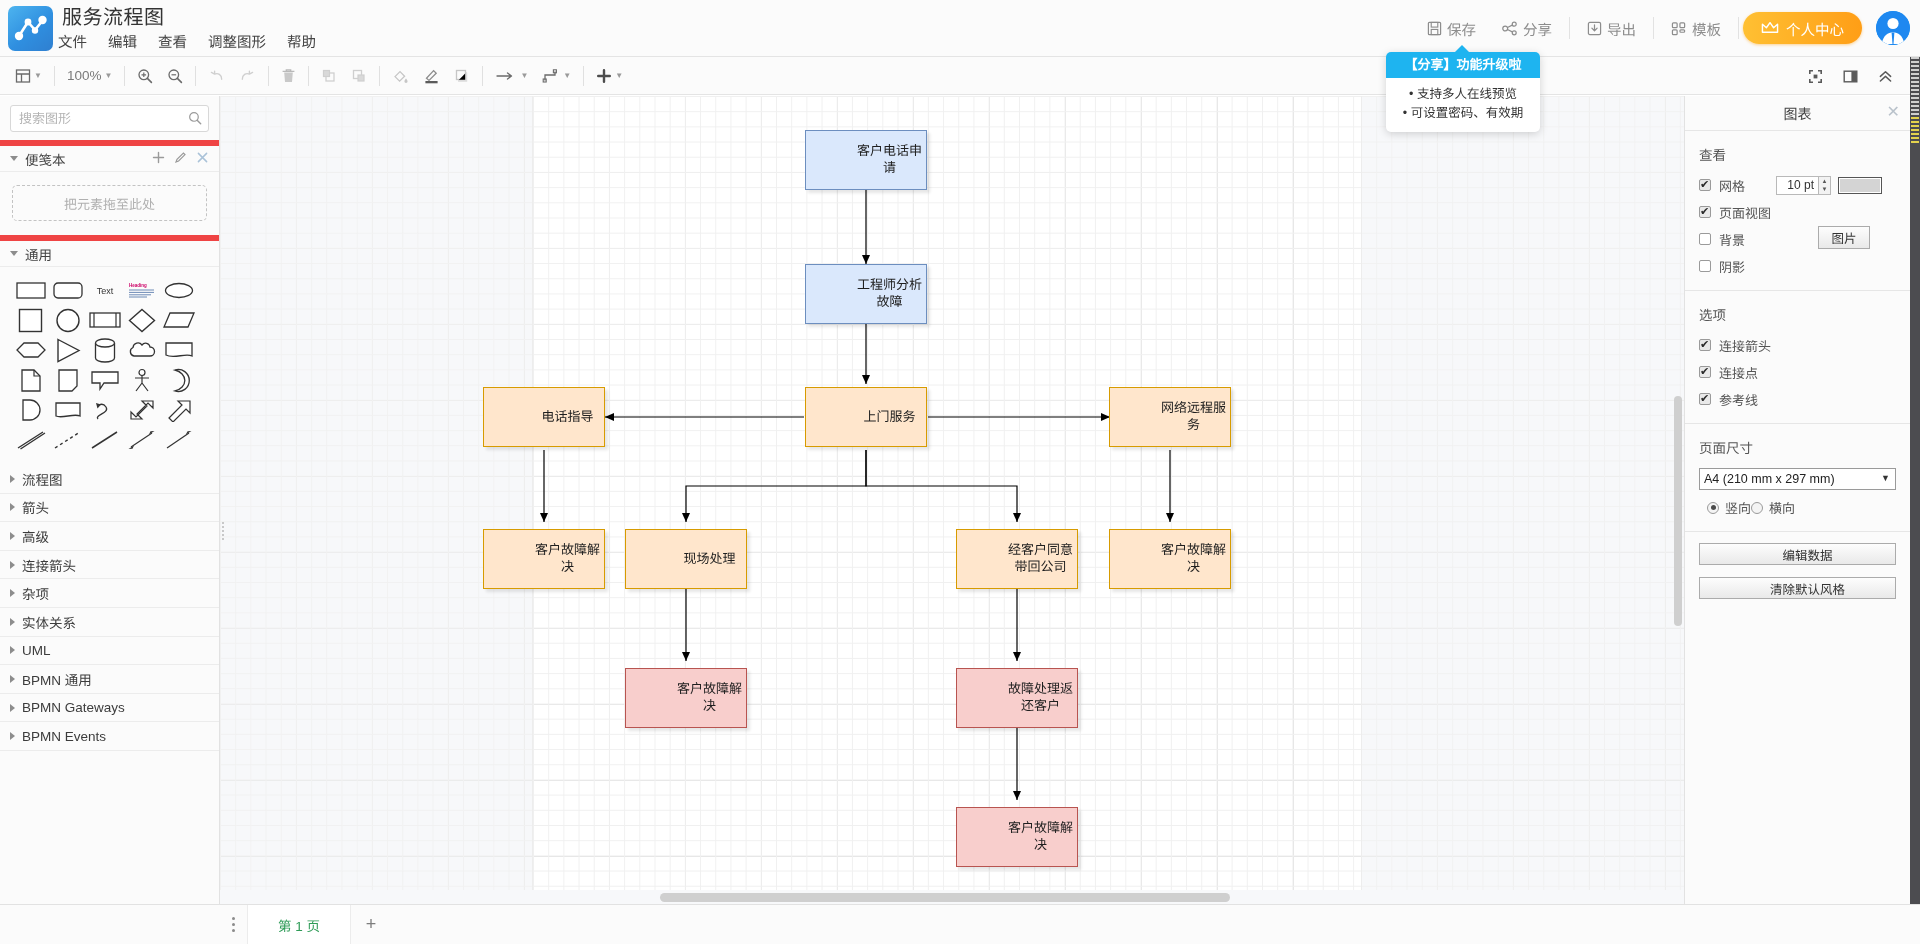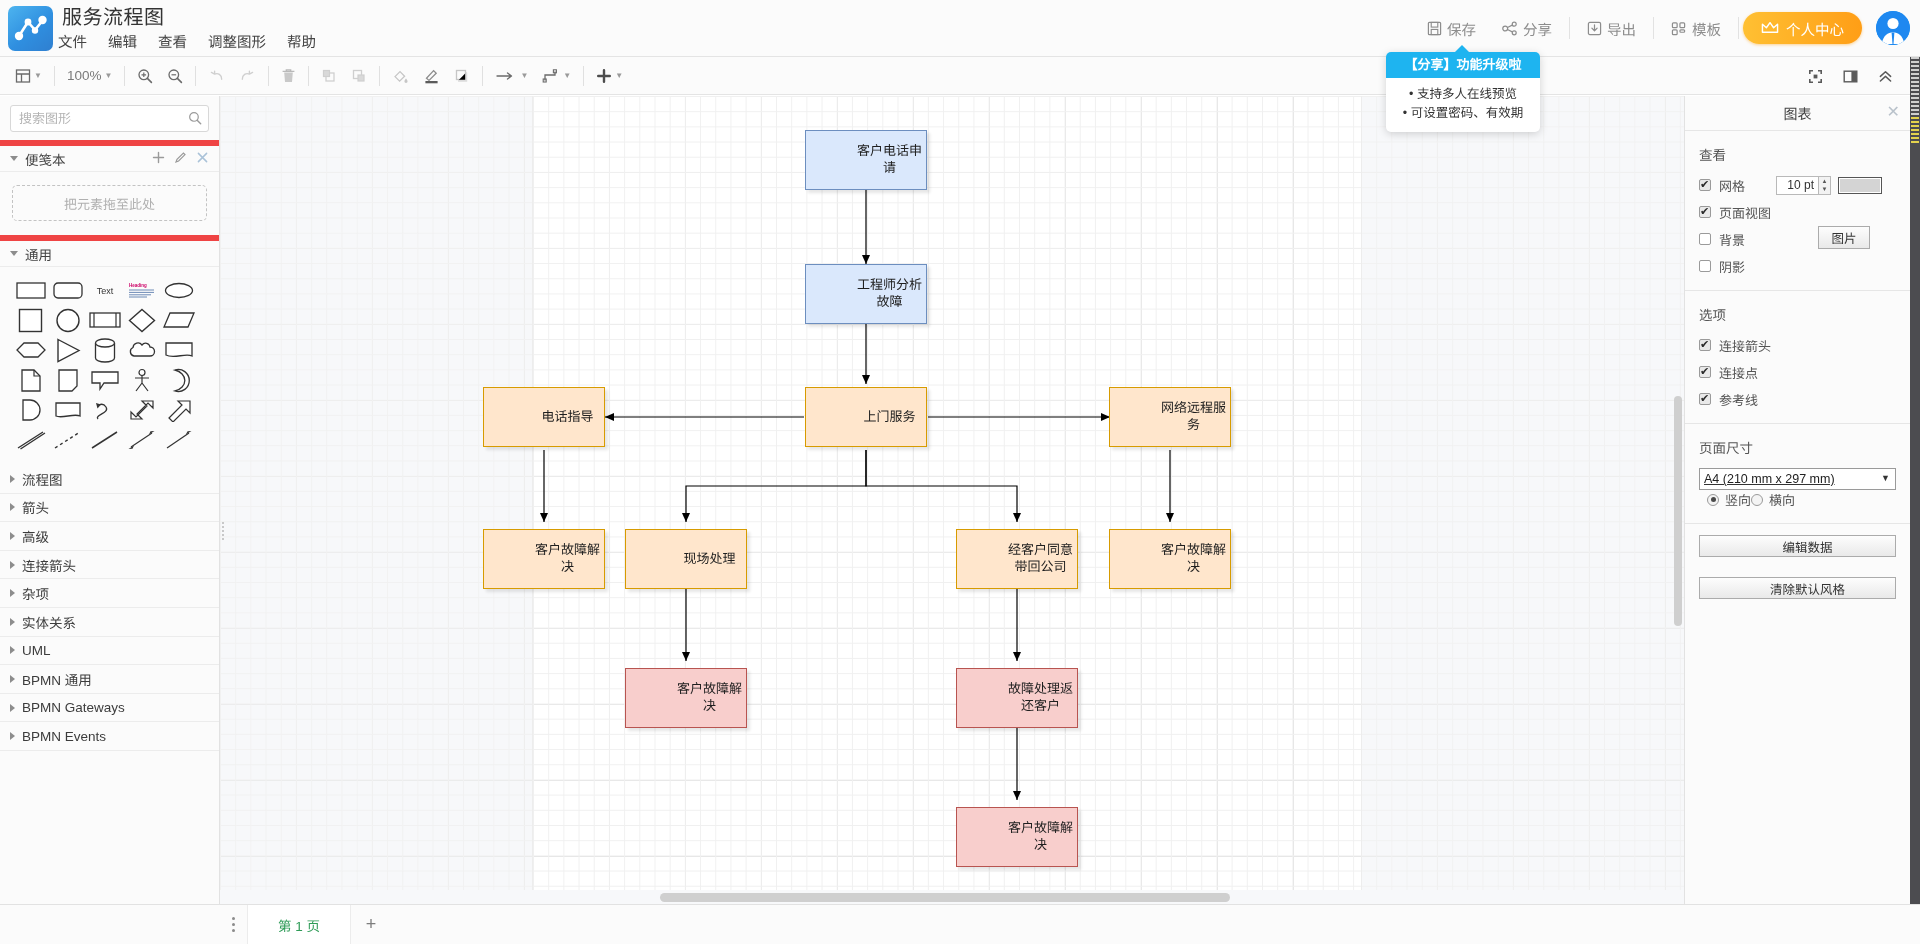--- a/index.html
+++ b/index.html
@@ -137,27 +137,27 @@
   .numfield input{width:42px;height:19px;border:1px solid #b9b9b9;border-right:0;font-size:12px;text-align:right;padding-right:4px;
          outline:0;color:#333;font-family:"Liberation Sans",sans-serif;background:#fff;}
   .spin{width:13px;border:1px solid #b9b9b9;background:#f2f2f2;display:flex;flex-direction:column;}
   .spin i{flex:1;display:flex;align-items:center;justify-content:center;font-size:6px;color:#555;font-style:normal;line-height:1;}
   .swatch{width:44px;height:17px;border:1px solid #555;background:#d4d4d4;box-shadow:inset 0 0 0 1px #fff;}
   .btn3d{border:1px solid #ababab;background:linear-gradient(#fdfdfd,#e9e9e9);font-size:12.5px;color:#333;cursor:pointer;
          font-family:"Liberation Sans",sans-serif;}
   .btn-img{position:absolute;right:26px;margin-top:-4px;width:52px;height:23px;}
   .sel{width:100%;height:22px;border:1px solid #9a9a9a;background:#fff;font-size:12.5px;color:#222;padding:0 4px;
        outline:0;appearance:none;font-family:"Liberation Sans",sans-serif;cursor:pointer;}
-  .selwrap{position:relative;text-decoration:underline;}
+  .selwrap{position:relative;margin-bottom:8px;}
   .selwrap .sc{position:absolute;right:6px;top:5px;font-size:9px;color:#333;pointer-events:none;}
   .radios{display:flex;align-items:center;gap:0;padding-left:8px;}
   .radio{display:flex;align-items:center;gap:6px;font-size:13px;color:#555;cursor:pointer;}
   .rd{width:12px;height:12px;border-radius:50%;border:1px solid #9a9a9a;background:#f4f4f4;position:relative;flex:none;}
   .rd.on:after{content:"";position:absolute;left:2.5px;top:2.5px;width:5px;height:5px;border-radius:50%;background:#4a4a4a;}
-  .bigbtn{display:block;width:100%;height:22px;margin-bottom:20px;padding-left:20px;}
+  .bigbtn{display:block;width:100%;height:22px;margin-bottom:12px;padding-left:20px;}
 
   .rail{position:absolute;right:0;top:57px;width:10px;height:887px;background:#4c4c50;}
   .rail .pat{position:absolute;left:1px;top:0;width:8px;height:60px;
       background:repeating-linear-gradient(to bottom,#cfcfcf 0 2px,#4c4c50 2px 4px);}
   .rail .pat2{position:absolute;left:1px;top:60px;width:8px;height:26px;
       background:repeating-linear-gradient(to bottom,#e3d24d 0 2px,#4c4c50 2px 4px);}
 
   
   .footer{position:absolute;left:220px;bottom:0;width:1700px;height:40px;background:#fbfbfb;border-top:1px solid #e2e2e2;display:flex;align-items:center;}
   .pg-menu{width:28px;height:40px;display:flex;flex-direction:column;align-items:center;justify-content:center;gap:3px;cursor:pointer;border-right:1px solid #ececec;}

